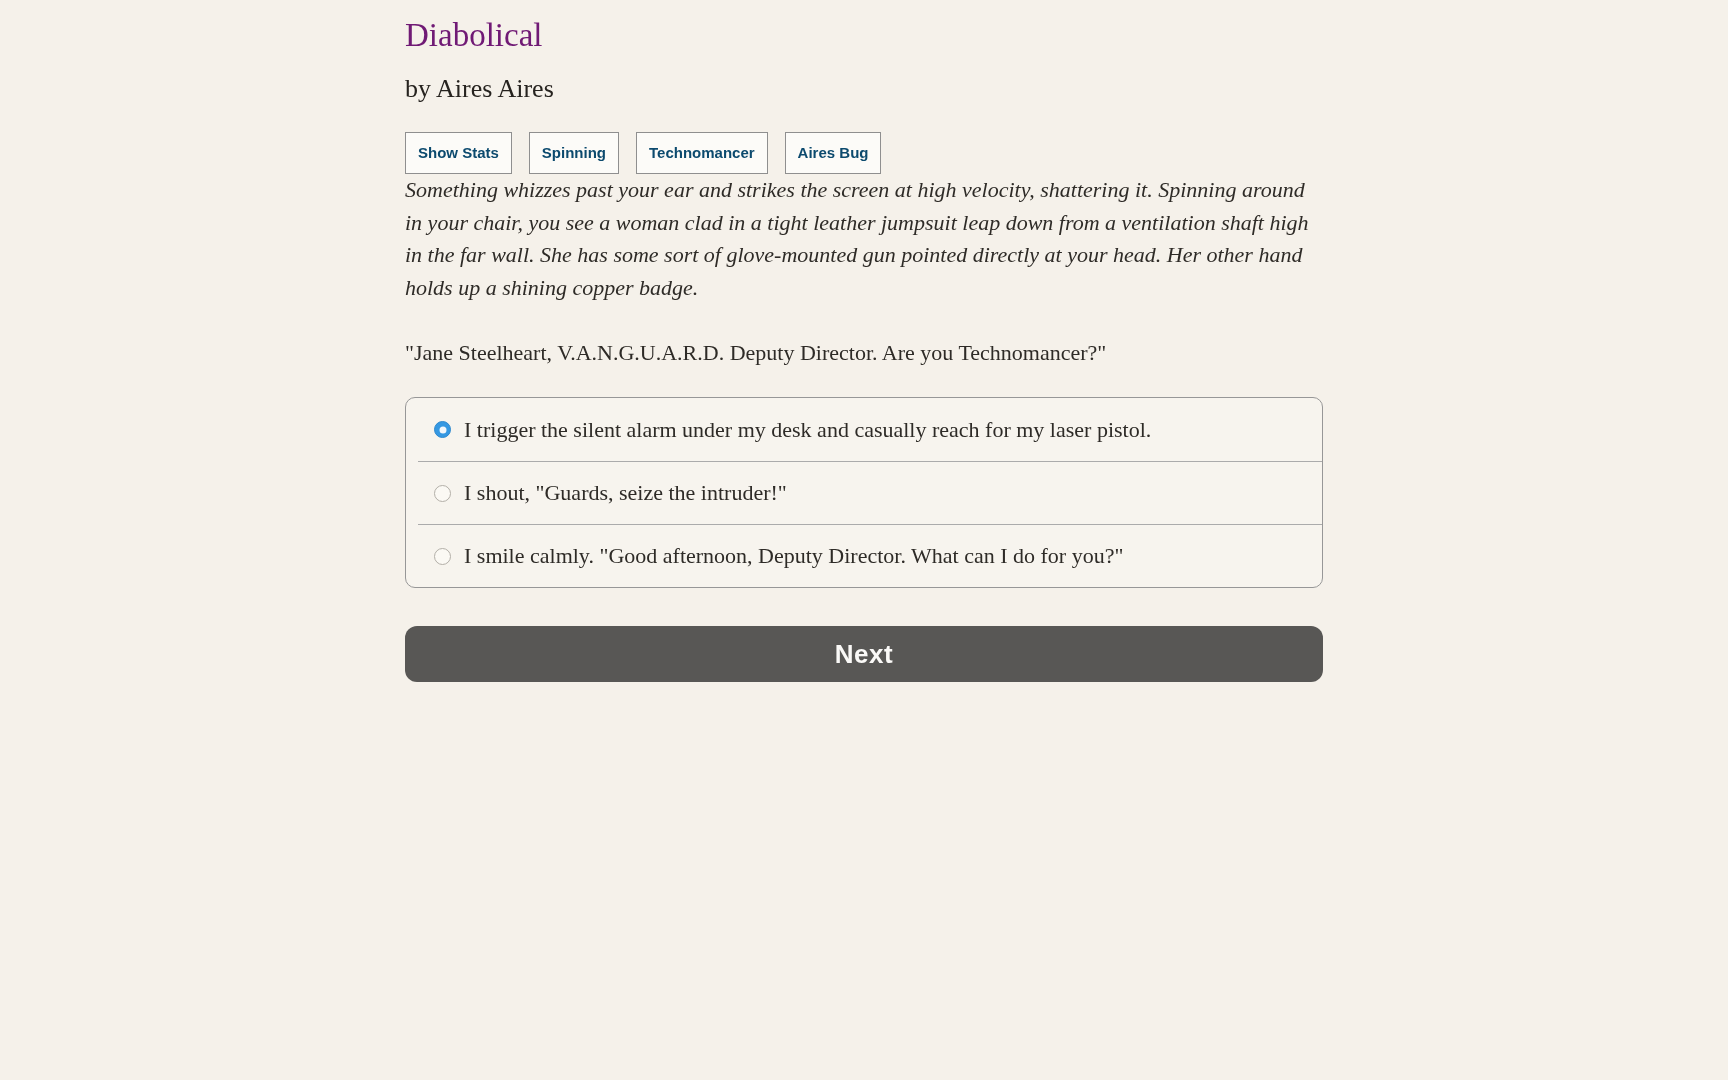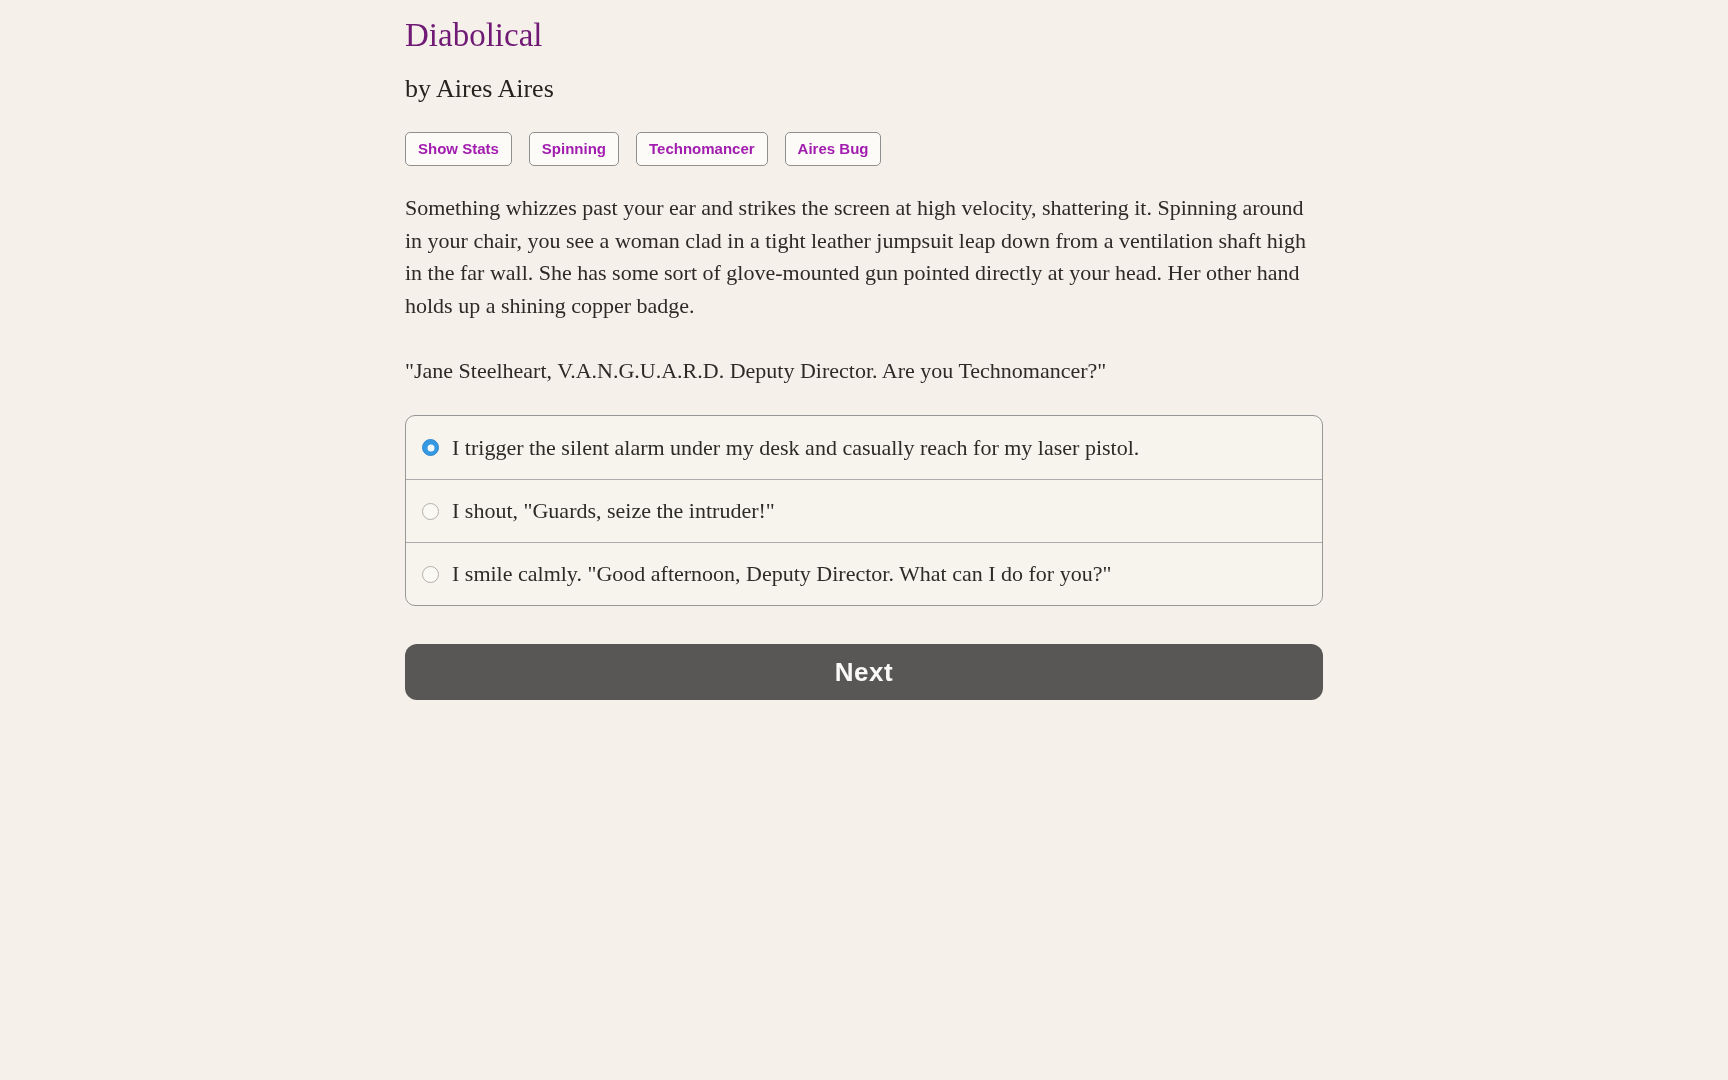--- a/index.html
+++ b/index.html
@@ -29,45 +29,46 @@
   }
   .toolbar {
     margin-top: 28px;
     display: flex;
     gap: 17px;
   }
   .toolbar button {
     font-family: "Liberation Sans", sans-serif;
     font-size: 15px;
     font-weight: 700;
-    color: #a21caf;
+    color: #0c4a6e;
     background: #FCFBF8;
     border: 1px solid #8F8F8F;
-    border-radius: 5px;
-    height: 34px;
+    border-radius: 0;
+    height: 42px;
     padding: 0 12px;
     line-height: 24px;
     cursor: pointer;
   }
   .story {
-    margin-top: 26px;
     font-size: 22px;
     line-height: 32.5px;
+    font-style: italic;
   }
   .story-quote {
     margin-top: 33px;
     font-size: 22px;
     line-height: 32px;
   }
   .choices {
     margin-top: 28px;
     background: #F7F4EE;
     border: 1px solid #979797;
     border-radius: 10px;
     overflow: hidden;
+    padding-left: 12px;
   }
   .choice-row {
     display: flex;
     align-items: center;
     min-height: 63px;
     padding: 0 16px;
     cursor: pointer;
   }
   .choice-row + .choice-row {
     border-top: 1px solid #ABABAB;

